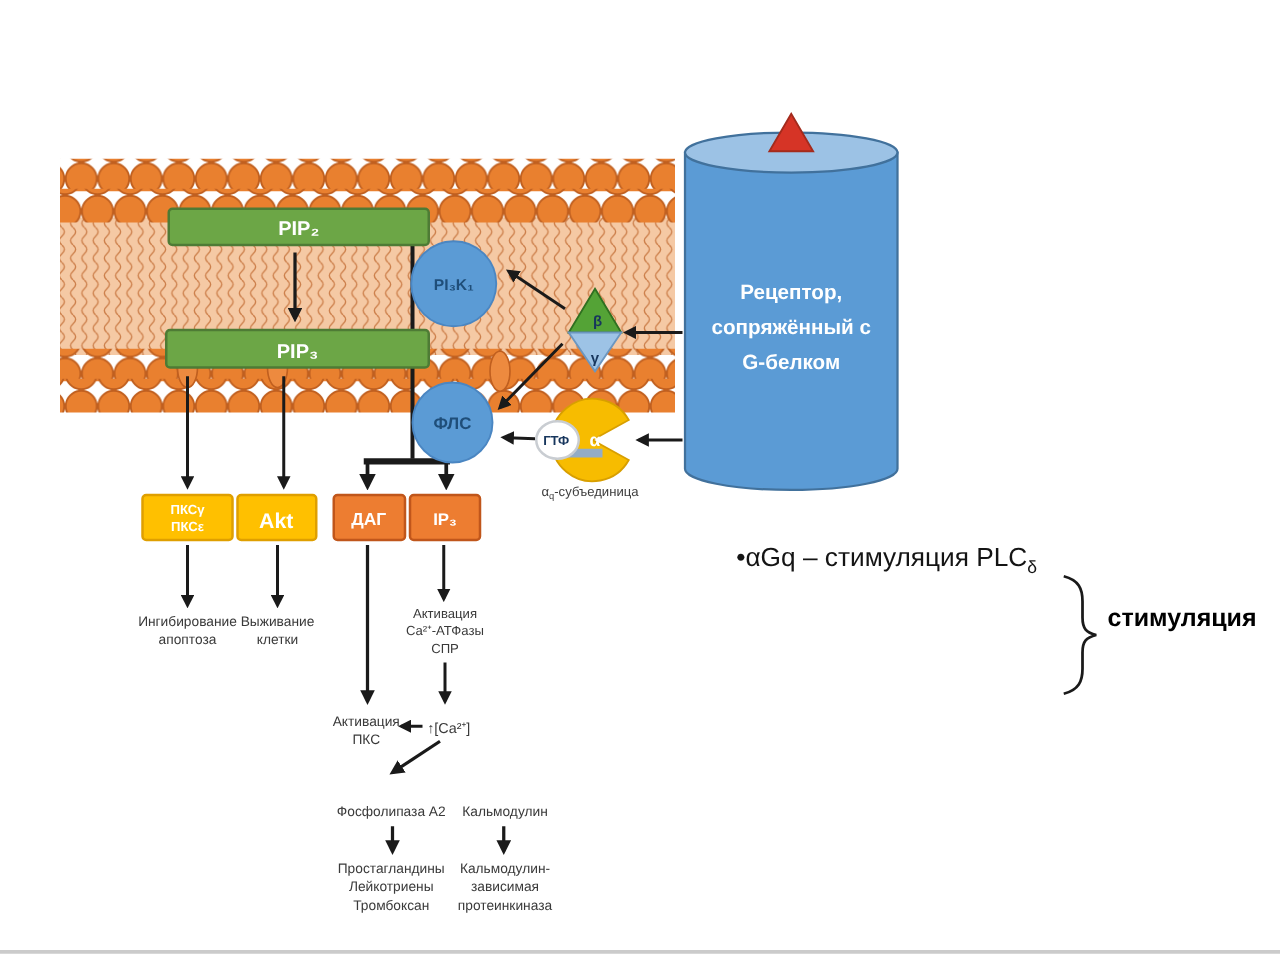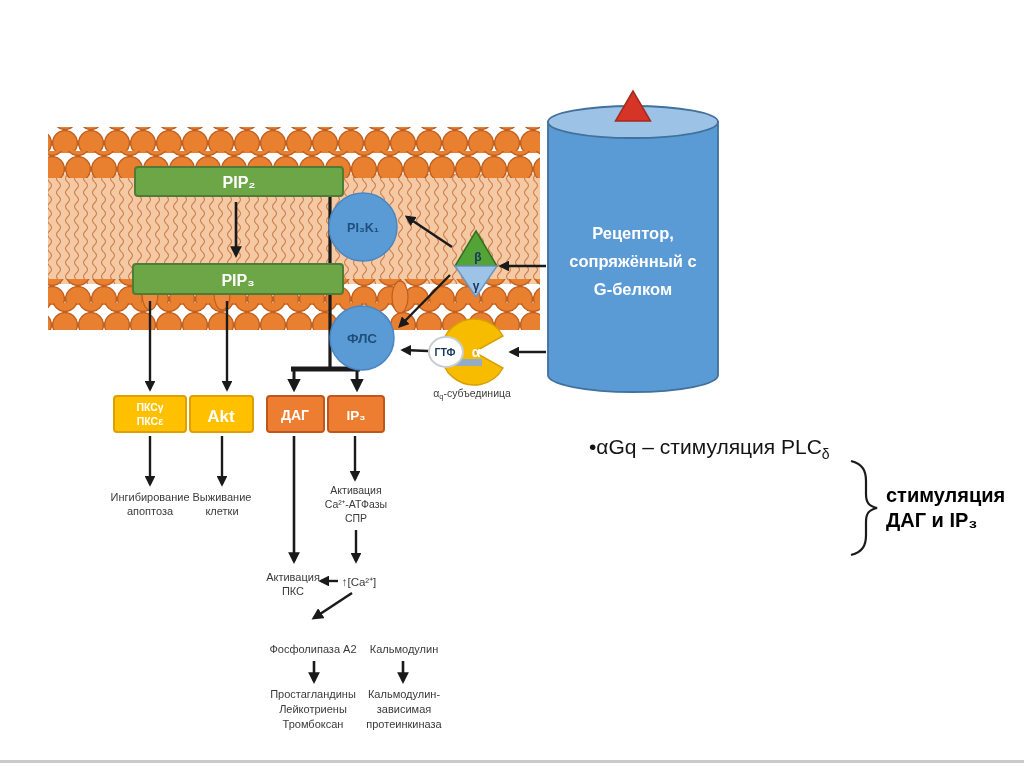--- a/index.html
+++ b/index.html
@@ -137,17 +137,16 @@
 
     <path d="M851,461 C863,464 866,471 866,481 L866,494 C866,503 869,506 877,508 C869,510 866,513 866,522 L866,535 C866,545 863,552 851,555" stroke="#1A1A1A" stroke-width="2.2" fill="none"></path>
   </svg>
 
   <div id="bullets">
     <div><span>•αGq – стимуляция PLC</span><span class="sub">δ</span></div>
   </div>
 
   <div id="result">
     <div>стимуляция</div>
-    <div>ДАГ и IP₃</div>
   </div>
 
   <div id="slide-edge"></div>
 </div>
 
 </body></html>

